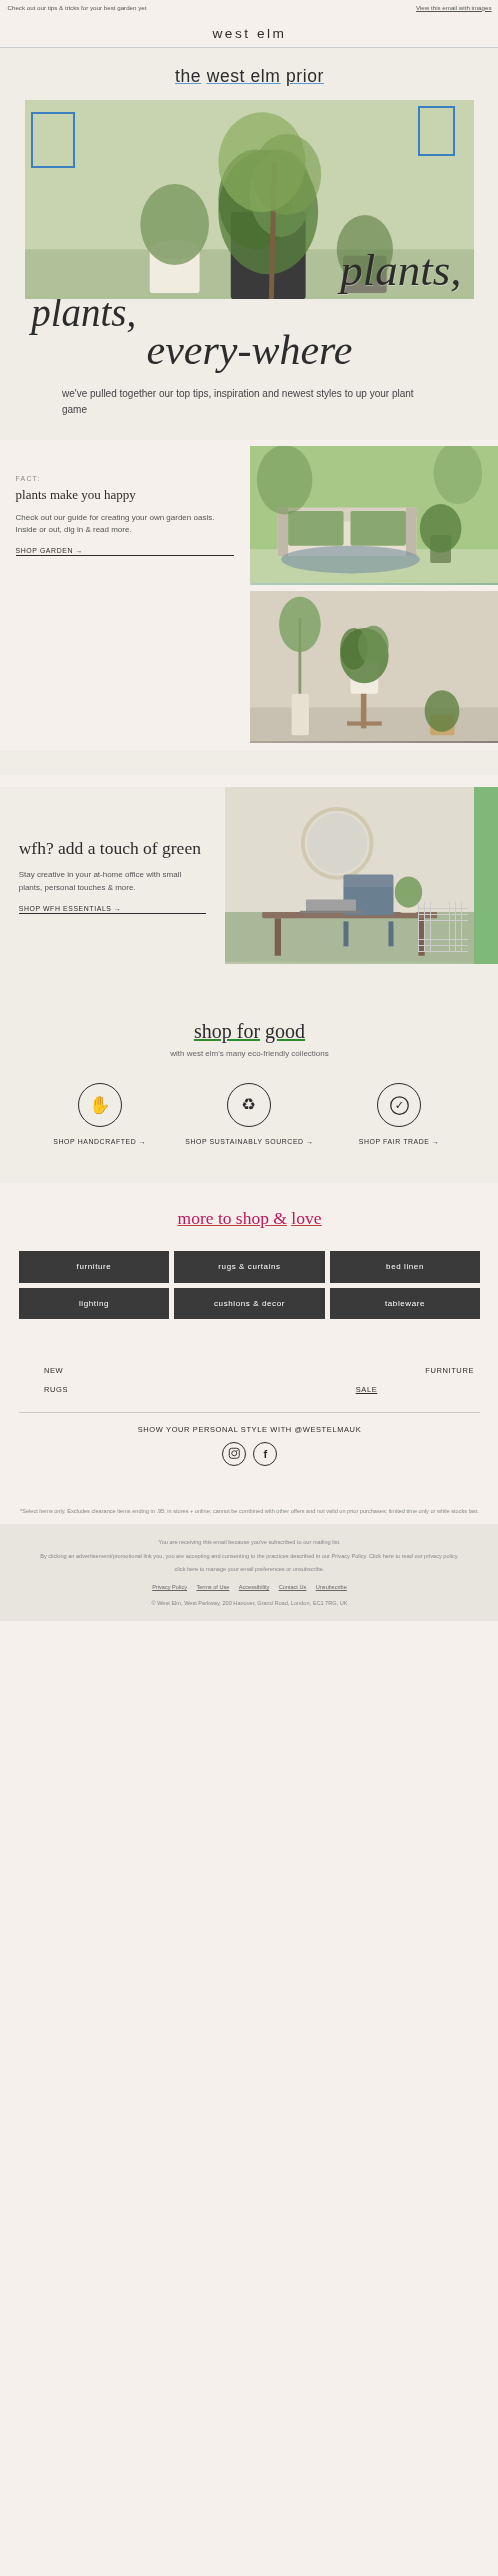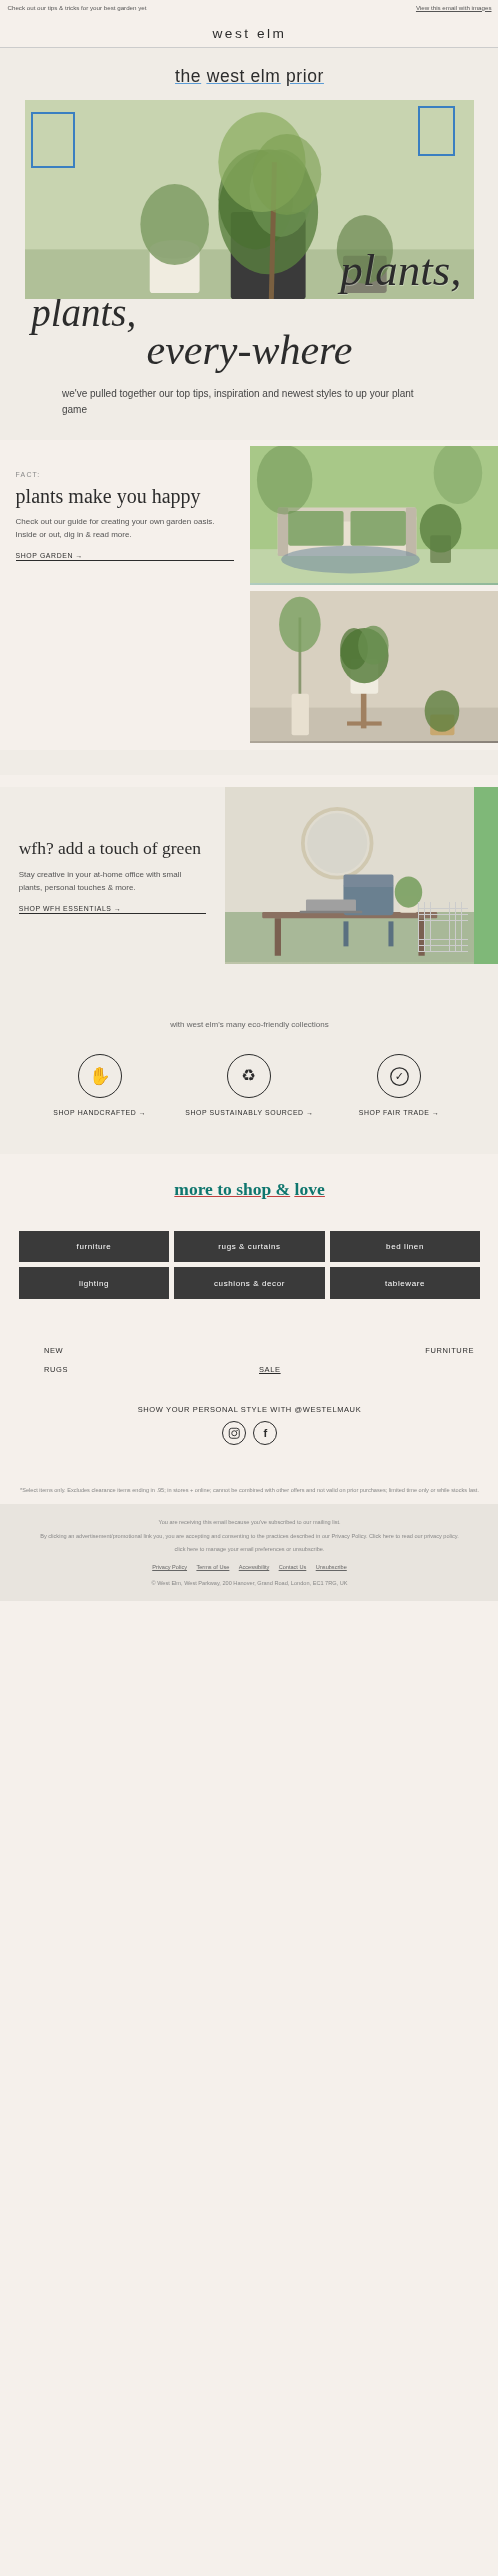--- a/index.html
+++ b/index.html
@@ -137,21 +137,21 @@
     }
     .card-label {
       font-size: 6.9px;
       text-transform: uppercase;
       letter-spacing: 1.2px;
       color: #888;
       font-family: Arial, sans-serif;
       margin-bottom: 5px;
     }
     .card-title {
-      font-size: 20px;
+      font-size: 13px;
       font-family: Georgia, serif;
       color: #2c2c2c;
       line-height: 1.3;
       margin-bottom: 7.5px;
     }
     .card-description {
       font-size: 8px;
       font-family: Arial, sans-serif;
       color: #555;
       line-height: 1.6;
@@ -297,23 +297,22 @@
 
     
     .more-shop-section {
       background: #f5f0eb;
       padding: 25px 18.7px;
       text-align: center;
     }
     .more-shop-title {
       font-size: 17.5px;
       font-family: Georgia, serif;
-      color: #0f766e;
-      margin-bottom: 31px;
-      font-weight: bold;
+      color: #be185d;
+      margin-bottom: 22px;
     }
     .more-shop-title span {
       text-decoration: underline;
       text-decoration-color: #c04040;
     }
     .shop-grid {
       display: grid;
       grid-template-columns: repeat(3, 1fr);
       gap: 5px;
       margin-bottom: 5px;
@@ -584,20 +583,24 @@
       <rect x="130" y="180" width="80" height="20" rx="2" fill="#a0a0a0"></rect>
       <rect x="120" y="198" width="100" height="4" rx="1" fill="#808080"></rect>
     </svg>
     <div class="green-accent"></div>
     <div class="grid-pattern"></div>
   </div>
 </div>
 <div class="spacer"></div>
 
 <div class="shop-good-section">
+  <div class="shop-good-title">
+    <span>shop for</span>
+    <span style="text-decoration:underline; text-decoration-color:#3a9c3a;"> <span>good</span></span>
+  </div>
   <div class="shop-good-subtitle">with west elm's many eco-friendly collections</div>
   <div class="shop-good-icons">
     <div class="good-icon-item">
       <div class="good-icon-circle">✋</div>
       <a class="good-icon-label">SHOP HANDCRAFTED</a>
     </div>
     <div class="good-icon-item">
       <div class="good-icon-circle">
         <svg width="22" height="22" viewBox="0 0 35 35" style="font-size:28px">
           <text x="17" y="26" text-anchor="middle" font-size="26" fill="#2c2c2c">♻</text>
@@ -630,21 +633,21 @@
     <div class="shop-btn">cushions &amp; decor</div>
     <div class="shop-btn">tableware</div>
   </div>
 </div>
 
 <div class="nav-links-section">
   <div class="nav-links-grid">
     <div class="nav-link-item" style="text-align:left;">NEW</div>
     <div class="nav-link-item" style="text-align:right;">FURNITURE</div>
     <div class="nav-link-item" style="text-align:left;">RUGS</div>
-    <div class="nav-link-item" style="text-align:left;text-decoration:underline;">SALE</div>
+    <div class="nav-link-item" style="text-align:center;text-decoration:underline;">SALE</div>
   </div>
 </div>
 
 <div class="divider"></div>
 
 <div class="social-section">
   <div class="social-title">SHOW YOUR PERSONAL STYLE WITH @WESTELMAUK</div>
   <div class="social-icons">
     <div class="social-icon-circle" style="font-size:11.2px;">
       <svg width="12.5" height="12.5" viewBox="0 0 20 20">

